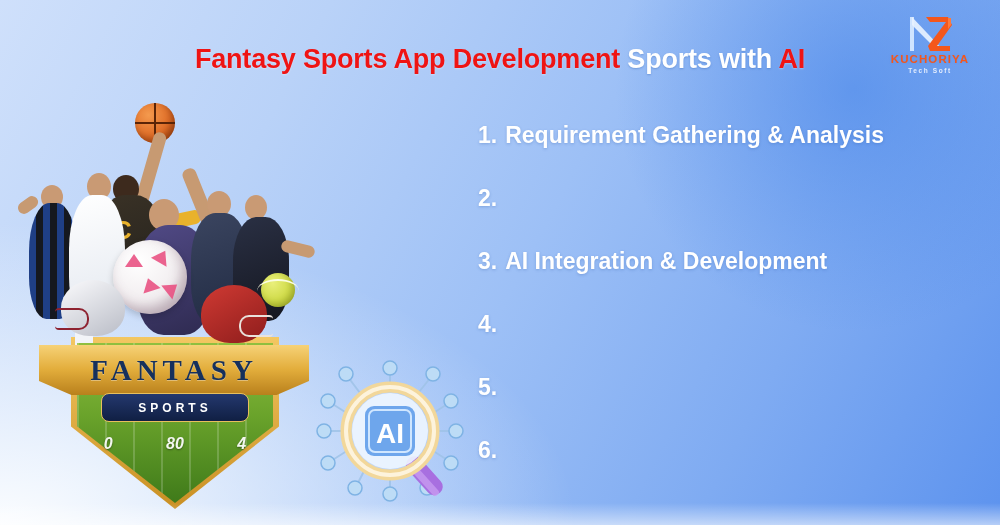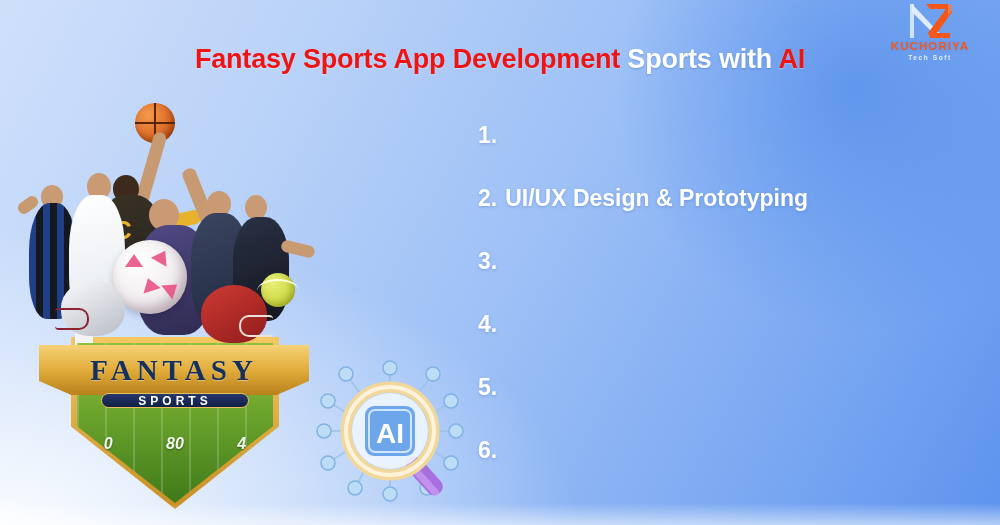--- a/index.html
+++ b/index.html
@@ -15,21 +15,21 @@
       radial-gradient(120% 120% at 0% 100%, #fbfdff 0%, rgba(251,253,255,0) 48%),
       linear-gradient(118deg, #cfe0fb 0%, #b9d2f8 26%, #9dc0f6 52%, #7fabf2 76%, #5d93ee 100%);
   }
   .stage::after{
     content:""; position:absolute; right:-4%; top:-25%; width:62%; height:120%;
     background: radial-gradient(55% 55% at 70% 35%, rgba(66,130,232,.55) 0%, rgba(66,130,232,0) 70%);
     pointer-events:none;
   }
 
   
-  .brand { position:absolute; right:14px; top:0; width:112px; height:66px; text-align:center; z-index:9; }
+  .brand { position:absolute; right:14px; top:13px; width:112px; height:66px; text-align:center; z-index:9; }
   .brand .mark { width:52px; height:40px; margin:0 auto; position:relative; }
   .brand .mark svg { display:block; }
   .brand .bname {
     font-size:11.5px; font-weight:700; letter-spacing:1.1px; color:#f4571c;
     margin-top:1px; line-height:1; text-shadow:0 0 2px rgba(90,140,230,.8);
   }
   .brand .btag {
     font-size:6.5px; font-weight:600; letter-spacing:1.6px; color:#eef4ff;
     margin-top:2px; line-height:1; opacity:.92;
   }
@@ -127,21 +127,21 @@
     clip-path: polygon(0% 0%, 100% 0%, 100% 72%, 88% 100%, 12% 100%, 0% 72%);
     box-shadow:0 3px 6px rgba(0,0,0,.25);
     display:flex; align-items:center; justify-content:center;
   }
   .banner .txt{
     font-family:"Liberation Serif", serif;
     font-size:29px; font-weight:700; letter-spacing:5px; color:#16305c;
     text-shadow:0 1px 0 rgba(255,255,255,.35);
   }
   .subbar{
-    position:absolute; left:62px; top:76px; width:148px; height:15px;
+    position:absolute; left:62px; top:76px; width:148px; height:29px;
     background:linear-gradient(180deg,#24386e,#101f43);
     border:1.5px solid #e8bf5d; border-radius:8px;
     display:flex; align-items:center; justify-content:center;
   }
   .subbar .txt{
     font-size:12px; font-weight:700; letter-spacing:4px; color:#ffffff;
   }
 
   
   .ai { position:absolute; left:315px; top:345px; width:150px; height:160px; z-index:6; }
@@ -171,27 +171,28 @@
     <div class="btag">Tech Soft</div>
   </div>
 
   <div class="title">
     <span class="red">Fantasy Sports App Development</span><span class="white"> Sports with </span><span class="red">AI</span>
   </div>
 
   <div class="steps">
     <div class="step">
       <span class="num">1.</span>
+      <span>Requirement Gathering &amp; Analysis</span>
     </div>
     <div class="step">
       <span class="num">2.</span>
-      <span>UI/UX Design &amp; Prototyping</span>
     </div>
     <div class="step">
       <span class="num">3.</span>
+      <span>AI Integration &amp; Development</span>
     </div>
     <div class="step">
       <span class="num">4.</span>
     </div>
     <div class="step">
       <span class="num">5.</span>
     </div>
     <div class="step">
       <span class="num">6.</span>
     </div>

